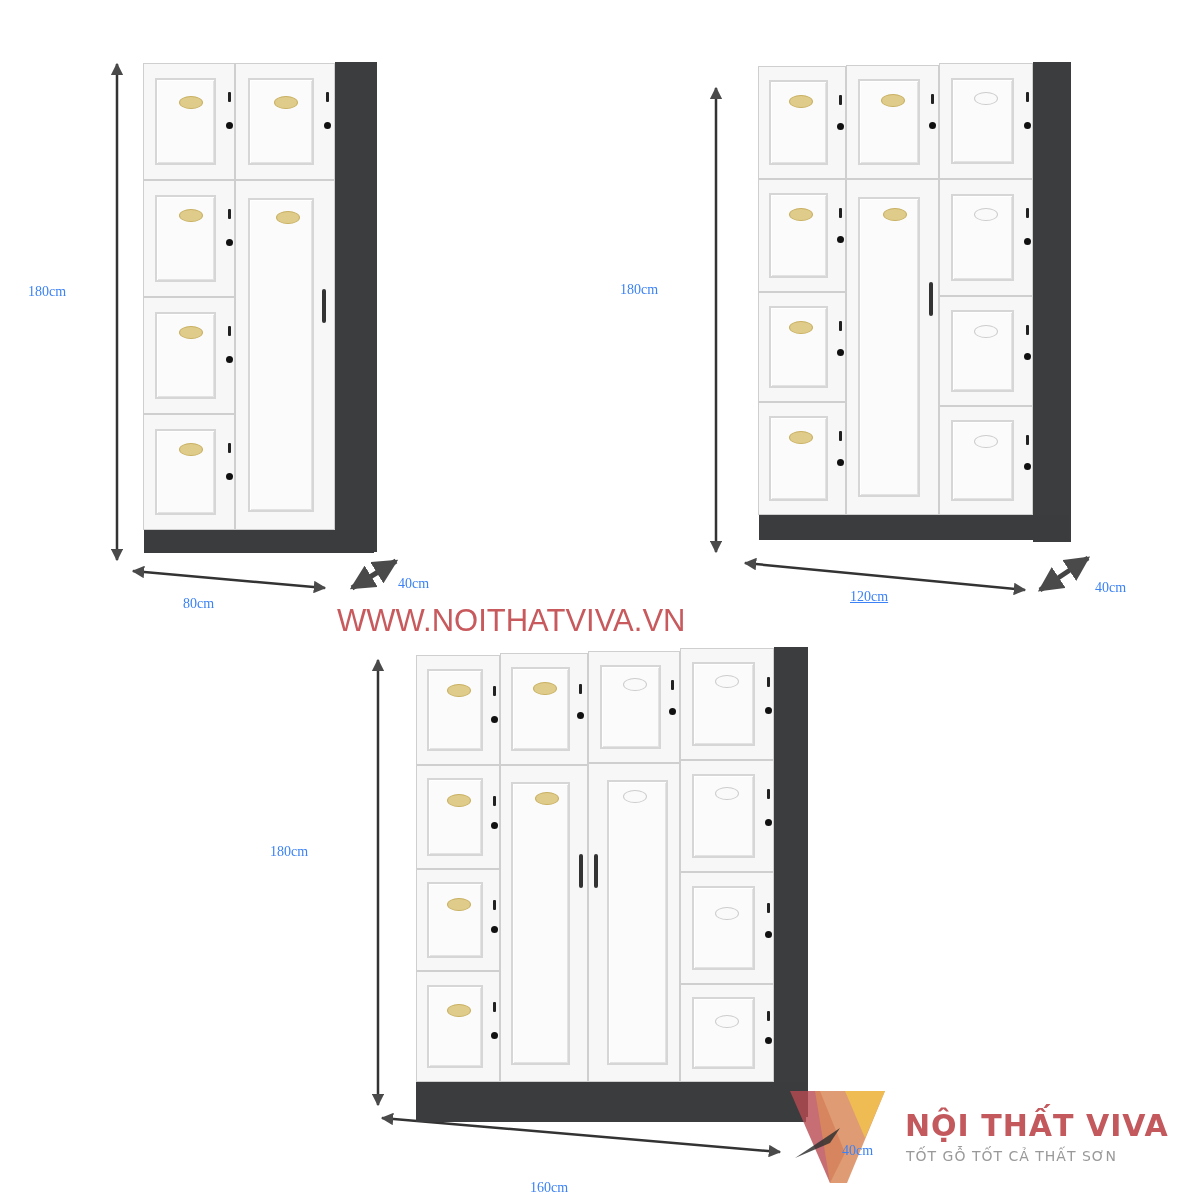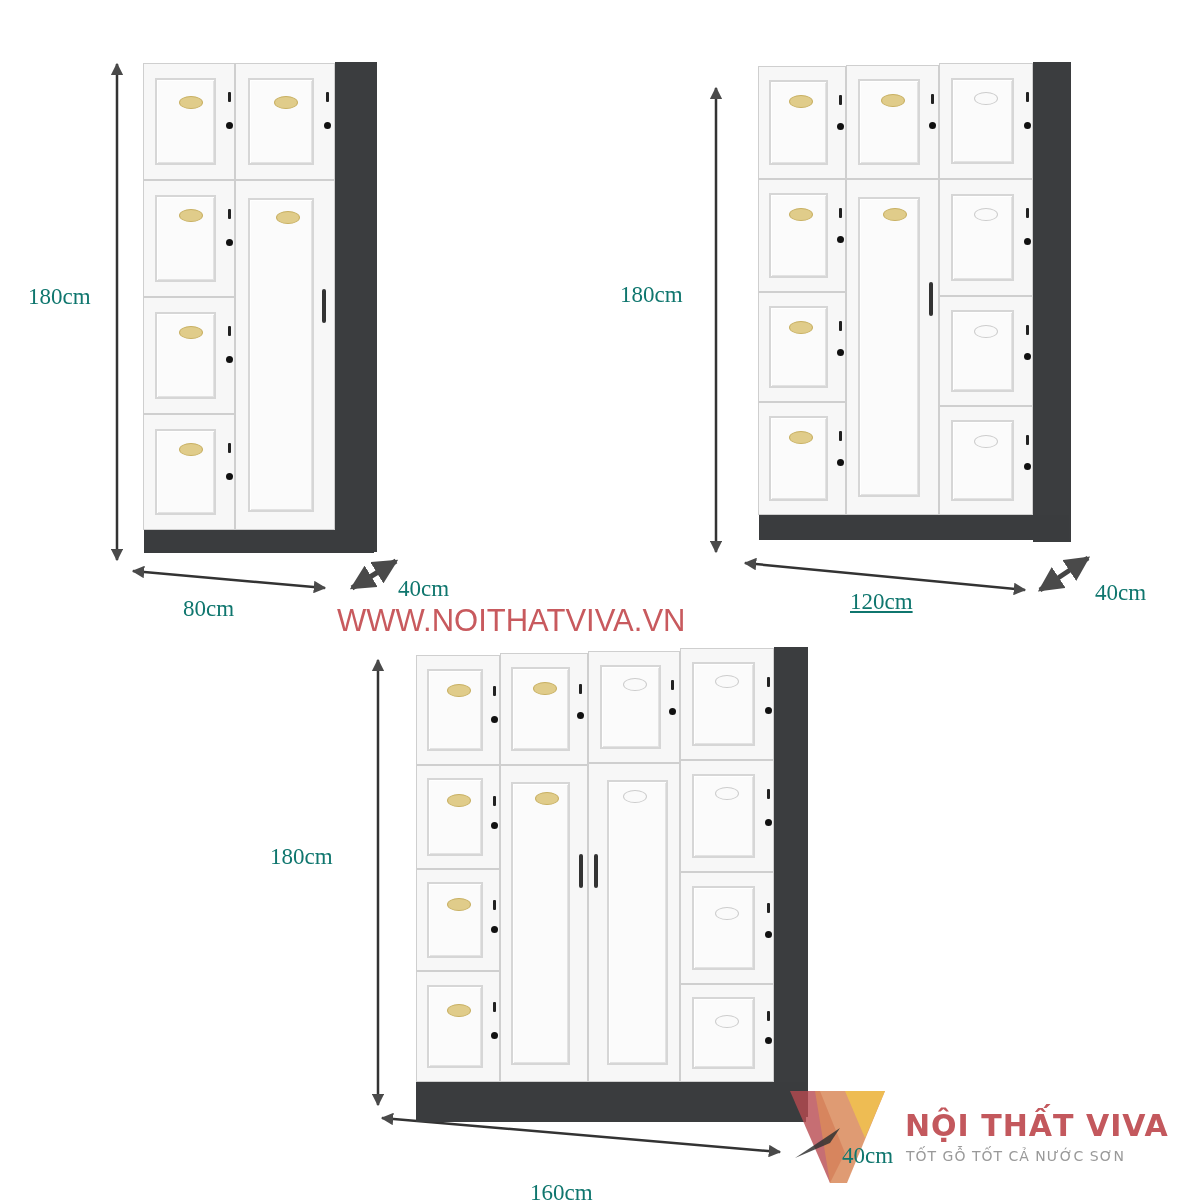--- a/index.html
+++ b/index.html
@@ -1,18 +1,18 @@
 <!DOCTYPE html>
 <html><head>
 <meta charset="utf-8">
 <style>
   html,body{margin:0;padding:0;background:#fff;}
   body{width:1200px;height:1200px;position:relative;overflow:hidden;font-family:"Liberation Serif",serif;}
   .abs{position:absolute;}
-  .dim{position:absolute;font-family:"Liberation Serif","DejaVu Serif",serif;font-size:23px;color:#0f766e;white-space:nowrap;}
+  .dim{position:absolute;font-family:"Liberation Serif","DejaVu Serif",serif;font-size:14px;color:#3b82f6;white-space:nowrap;}
   .cab{position:absolute;}
   .side{position:absolute;background:#3b3d3f;}
   .plinth{position:absolute;background:#3a3c3e;}
   .door{position:absolute;background:#f7f7f7;border:1px solid #cfcfcf;box-sizing:border-box;}
   .panel{position:absolute;left:12%;right:20%;top:12%;bottom:12%;border:2px solid #d6d6d6;background:#fbfbfb;box-shadow:inset 1px 1px 0 #fff,inset -1px -1px 0 #e3e3e3;}
   .plate{position:absolute;width:22px;height:11px;border-radius:50%;background:#e0cc8a;border:1px solid #c8b062;font-size:6px;line-height:11px;text-align:center;color:#6b5a20;}
   .plate.white{background:#fafafa;border:1px solid #ccc;color:#555;}
   .latch{position:absolute;width:3px;height:10px;background:#222;border-radius:1px;}
   .lock{position:absolute;width:7px;height:7px;border-radius:50%;background:#111;}
   .handle{position:absolute;width:4px;height:34px;background:#333;border-radius:2px;}
@@ -244,13 +244,13 @@
     </div>
 </div>
 
 <svg class="abs" style="left:785px;top:1083px;" width="120" height="105">
   <polygon points="5,8 35,8 60,70 45,100" fill="#b84a50" opacity="0.8"></polygon>
   <polygon points="30,8 100,8 62,100 45,100" fill="#d98a5a" opacity="0.85"></polygon>
   <polygon points="60,8 100,8 80,55" fill="#f0c050" opacity="0.9"></polygon>
   <polygon points="10,75 55,45 45,60" fill="#333" opacity="0.85"></polygon>
 </svg>
 <div class="brand">NỘI THẤT VIVA</div>
-<div class="slogan">TỐT GỖ TỐT CẢ NƯỚC SƠN</div>
+<div class="slogan">TỐT GỖ TỐT CẢ THẤT SƠN</div>
 
 </body></html>

